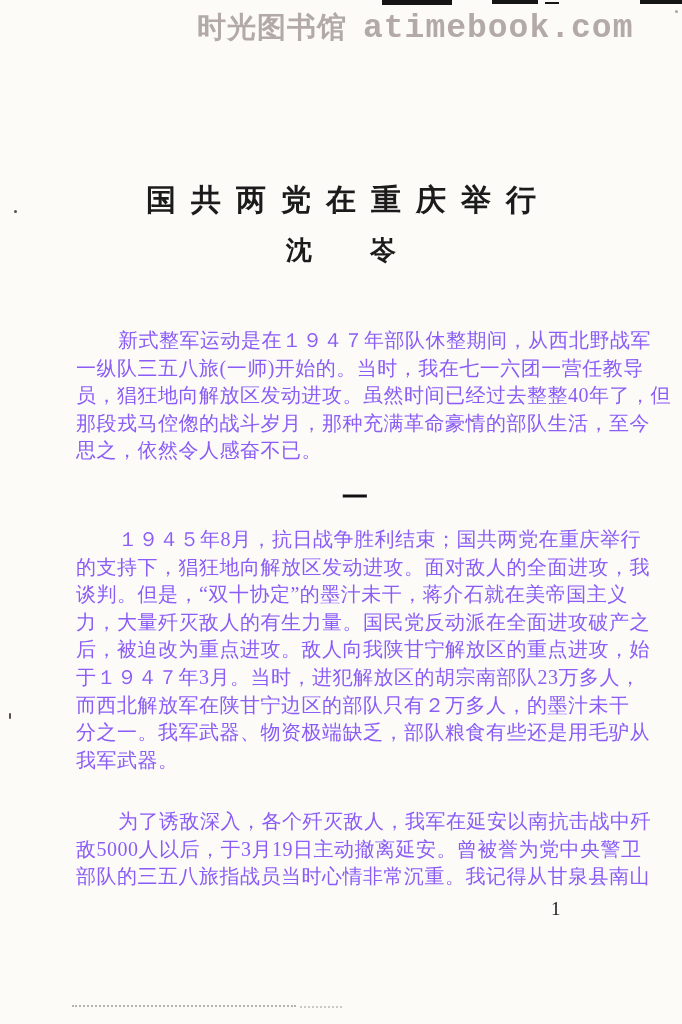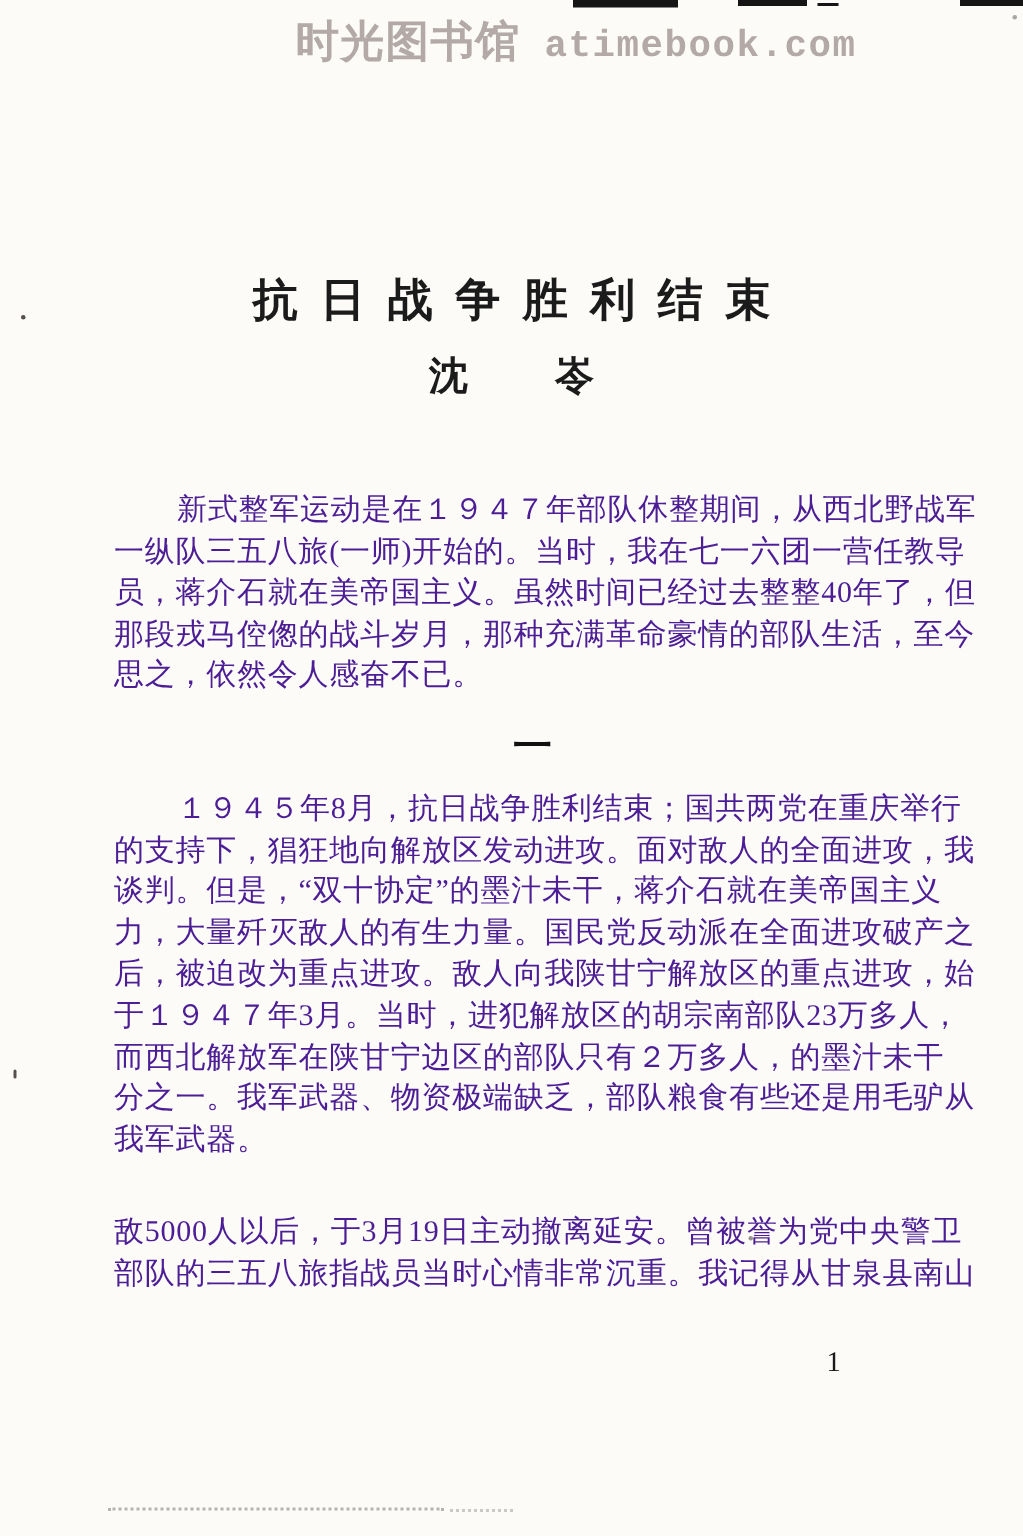--- a/index.html
+++ b/index.html
@@ -19,21 +19,21 @@
     user-select: none;
     white-space: nowrap;
     justify-content: space-between;
   }
   .wm-cn {
     font-family: "Liberation Sans", "DejaVu Sans", sans-serif;
     font-weight: bold; font-size: 29px; letter-spacing: 1px;
   }
   .wm-en {
     font-family: "Liberation Mono", "DejaVu Sans Mono", monospace;
-    font-weight: bold; font-size: 25px; letter-spacing: 1px;
+    font-weight: bold; font-size: 33px; letter-spacing: 1px;
   }
 
   
   .dash { position: absolute; background: #151515; }
   .dash1 { left: 382px; top: 0; width: 70px; height: 5px; }
   .dash2 { left: 492px; top: 0; width: 46px; height: 4px; }
   .dash3 { left: 545px; top: 2px; width: 14px; height: 2px; }
   .dash4 { left: 640px; top: 0; width: 42px; height: 4px; }
 
   
@@ -44,21 +44,21 @@
     letter-spacing: 15px; padding-left: 15px;
     white-space: nowrap;
   }
   .author {
     position: absolute; top: 233px; left: 0; width: 682px;
     display: flex; justify-content: center; gap: 58px;
     font-size: 26px; font-weight: bold; color: #1b1b1b;
   }
 
   
-  .para { position: absolute; left: 76px; width: 532px; color: #4c1d95; }
+  .para { position: absolute; left: 76px; width: 532px; color: #8b5cf6; }
   .p1 { top: 327px; }
   .p2 { top: 526px; }
   .p3 { top: 808px; }
   .line {
     width: 532px; height: 27.6px; line-height: 27.6px;
     font-size: 20px; letter-spacing: 0.5px;
     text-align: justify; text-align-last: justify;
     white-space: nowrap;
     overflow: visible;
   }
@@ -107,49 +107,50 @@
   <div class="dash dash1"></div>
   <div class="dash dash2"></div>
   <div class="dash dash3"></div>
   <div class="dash dash4"></div>
 
   <div class="watermark">
     <span class="wm-cn">时光图书馆</span>
     <span class="wm-en">atimebook.com</span>
   </div>
 
-  <div class="title">抗日战争胜利结束</div>
+  <div class="title">国共两党在重庆举行</div>
   <div class="author">
     <span>沈</span>
     <span>岺</span>
   </div>
 
   <div class="para p1">
     <div class="line indent">新式整军运动是在１９４７年部队休整期间，从西北野战军</div>
     <div class="line">一纵队三五八旅(一师)开始的。当时，我在七一六团一营任教导</div>
-    <div class="line">员，蒋介石就在美帝国主义。虽然时间已经过去整整40年了，但</div>
+    <div class="line">员，猖狂地向解放区发动进攻。虽然时间已经过去整整40年了，但</div>
     <div class="line">那段戎马倥偬的战斗岁月，那种充满革命豪情的部队生活，至今</div>
     <div class="line last">思之，依然令人感奋不已。</div>
   </div>
 
   <div class="divider">一</div>
 
   <div class="para p2">
     <div class="line indent">１９４５年8月，抗日战争胜利结束；国共两党在重庆举行</div>
     <div class="line">的支持下，猖狂地向解放区发动进攻。面对敌人的全面进攻，我</div>
     <div class="line">谈判。但是，“双十协定”的墨汁未干，蒋介石就在美帝国主义</div>
     <div class="line">力，大量歼灭敌人的有生力量。国民党反动派在全面进攻破产之</div>
     <div class="line">后，被迫改为重点进攻。敌人向我陕甘宁解放区的重点进攻，始</div>
     <div class="line">于１９４７年3月。当时，进犯解放区的胡宗南部队23万多人，</div>
     <div class="line">而西北解放军在陕甘宁边区的部队只有２万多人，的墨汁未干</div>
     <div class="line">分之一。我军武器、物资极端缺乏，部队粮食有些还是用毛驴从</div>
     <div class="line last">我军武器。</div>
   </div>
 
   <div class="para p3">
+    <div class="line indent">为了诱敌深入，各个歼灭敌人，我军在延安以南抗击战中歼</div>
     <div class="line">敌5000人以后，于3月19日主动撤离延安。曾被誉为党中央警卫</div>
     <div class="line">部队的三五八旅指战员当时心情非常沉重。我记得从甘泉县南山</div>
   </div>
 
   <div class="pagenum">1</div>
 
   <div class="bottom-dots"></div>
   <div class="bottom-dots2"></div>
 
   <div class="speck sp1"></div>

